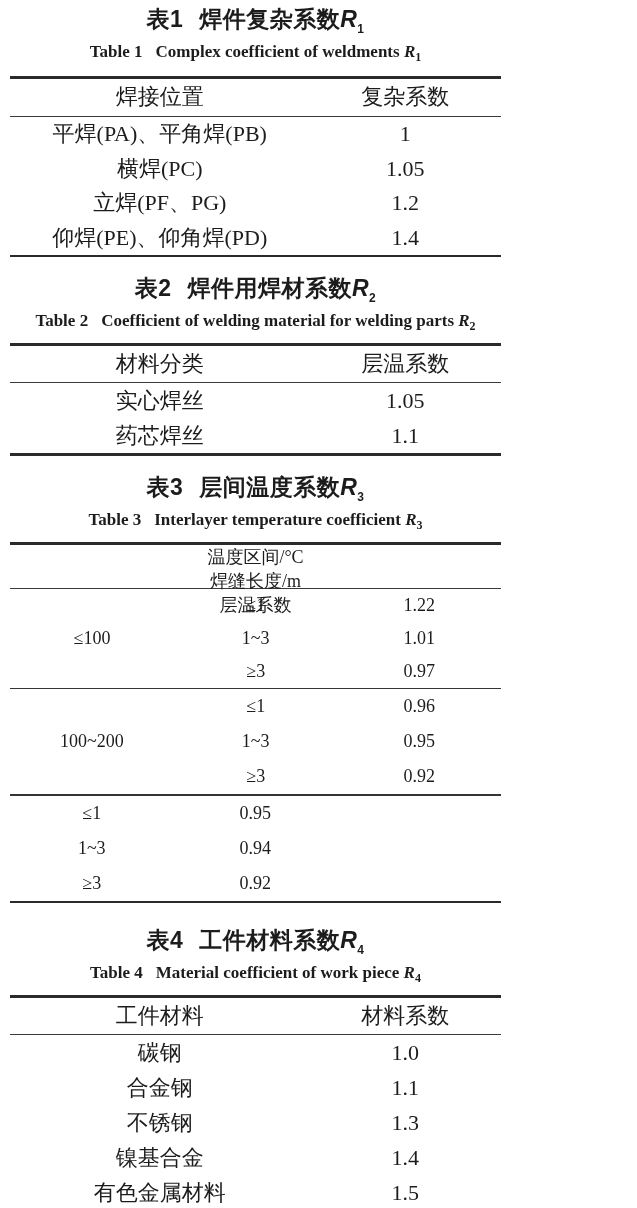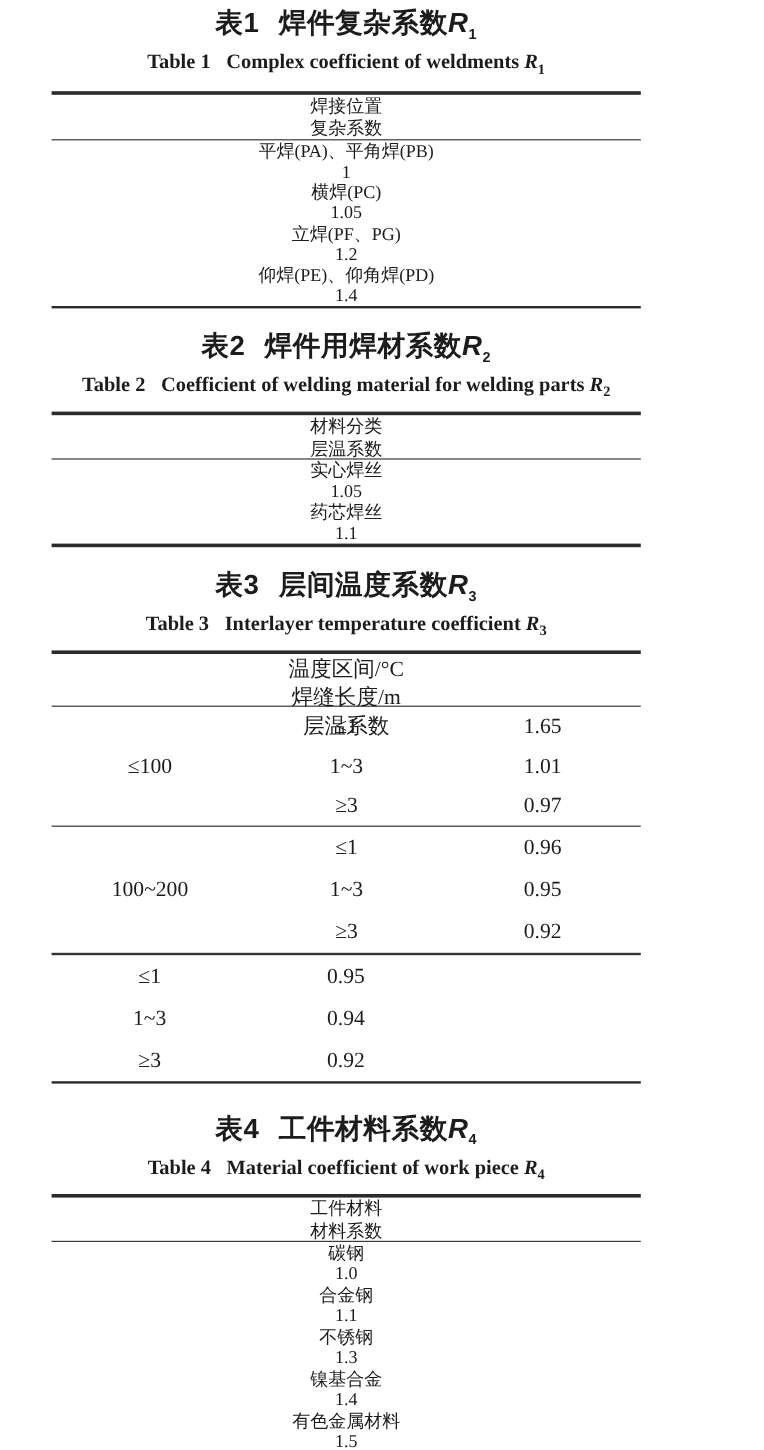--- a/index.html
+++ b/index.html
@@ -1,38 +1,38 @@
 <!DOCTYPE html>
 <html><head>
 <meta charset="utf-8">
 <style>
   html,body{margin:0;padding:0;background:#ffffff;}
   .page{
     width:511px;height:1208px;background:#ffffff;color:#1c1c1c;
     font-family:"Liberation Serif","DejaVu Serif",serif;
-    overflow:hidden;box-sizing:border-box;margin-left:33px;
+    overflow:hidden;box-sizing:border-box;
   }
   .tbl-block{padding:0 10px;box-sizing:border-box;}
   .zh-caption{
     font-family:"Liberation Sans","DejaVu Sans",sans-serif;
     font-weight:bold;font-size:23px;line-height:30px;height:30px;
     text-align:center;letter-spacing:0.5px;
   }
   .zh-caption .cap-label{margin-right:16px;}
   .en-caption{
     font-weight:bold;font-size:17px;line-height:24px;height:24px;
     text-align:center;margin-top:6px;
   }
   .en-caption .cap-label{margin-right:13px;}
   .rsym{font-style:italic;}
   sub{font-size:12px;font-weight:bold;font-style:normal;}
   .rule-thick{height:2.6px;background:#2b2b2b;}
   .rule-thin{height:1.3px;background:#3a3a3a;}
   .rule-sep{height:1.5px;background:#343434;}
-  .trow{display:flex;align-items:center;font-size:15px;flex-direction:column;}
+  .trow{display:flex;align-items:center;font-size:22px;}
   .trow .c1{width:61%;text-align:center;}
   .trow .c2{width:39%;text-align:center;}
   .head2{height:37px;}
   .r34{height:34.5px;}
   .r35{height:35px;}
   
   .trow3{display:flex;align-items:center;font-size:18px;flex-direction:column;}
   .trow3 .t1{width:33.4%;text-align:center;}
   .trow3 .t2{width:33.3%;text-align:center;}
   .trow3 .t3{width:33.3%;text-align:center;}
@@ -125,21 +125,21 @@
       <div class="t2">焊缝长度/m</div>
       <div class="t3">层温系数</div>
     </div>
     <div class="rule-thin"></div>
 
     <div class="group g33">
       <div class="grange">≤100</div>
       <div class="gsub">
         <div class="gsubrow">
           <div class="s1">≤1</div>
-          <div class="s2">1.65</div>
+          <div class="s2">1.22</div>
         </div>
         <div class="gsubrow">
           <div class="s1">1~3</div>
           <div class="s2">1.01</div>
         </div>
         <div class="gsubrow">
           <div class="s1">≥3</div>
           <div class="s2">0.97</div>
         </div>
       </div>

